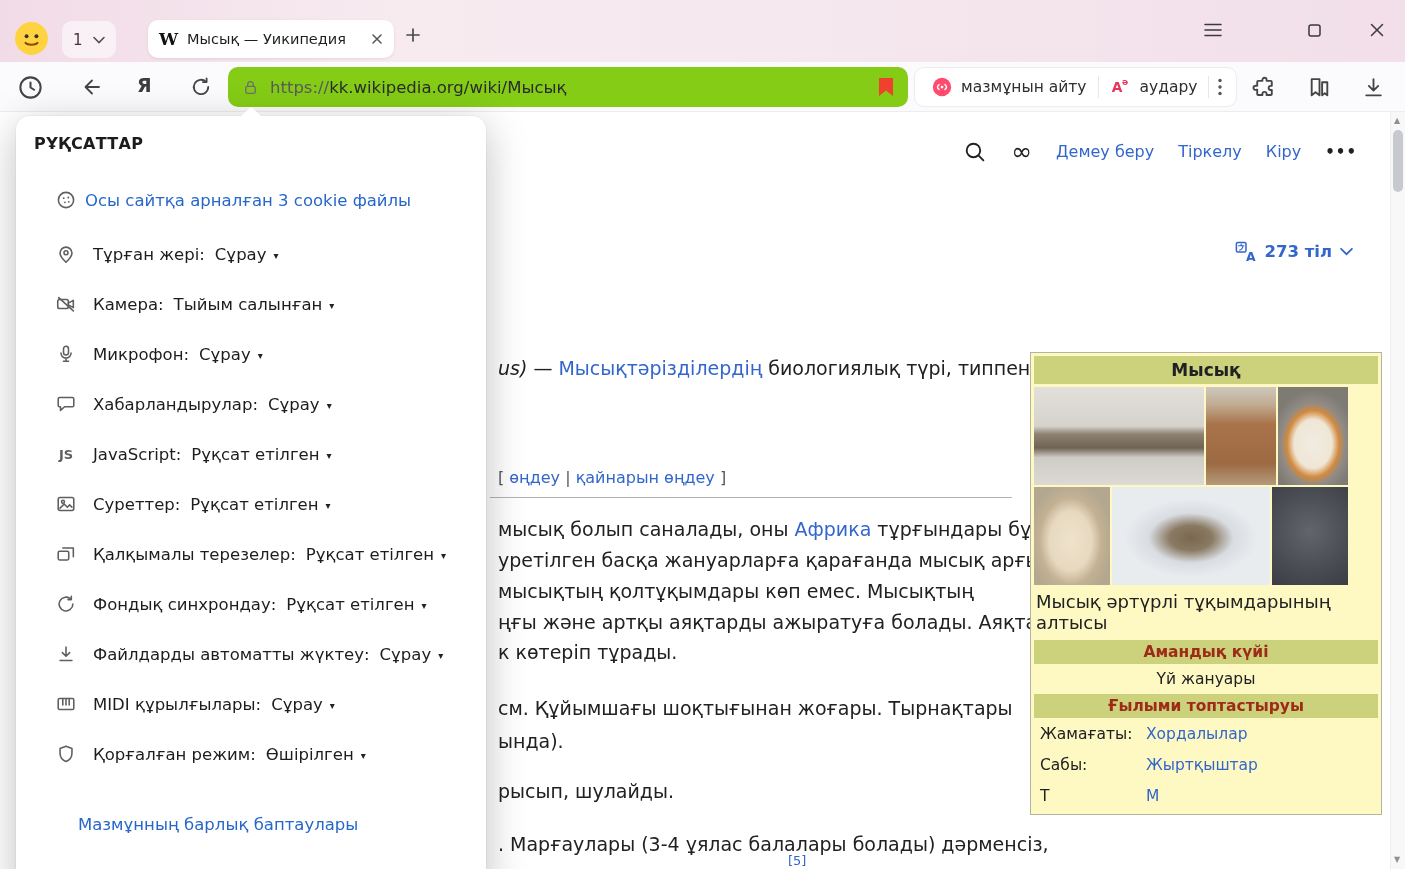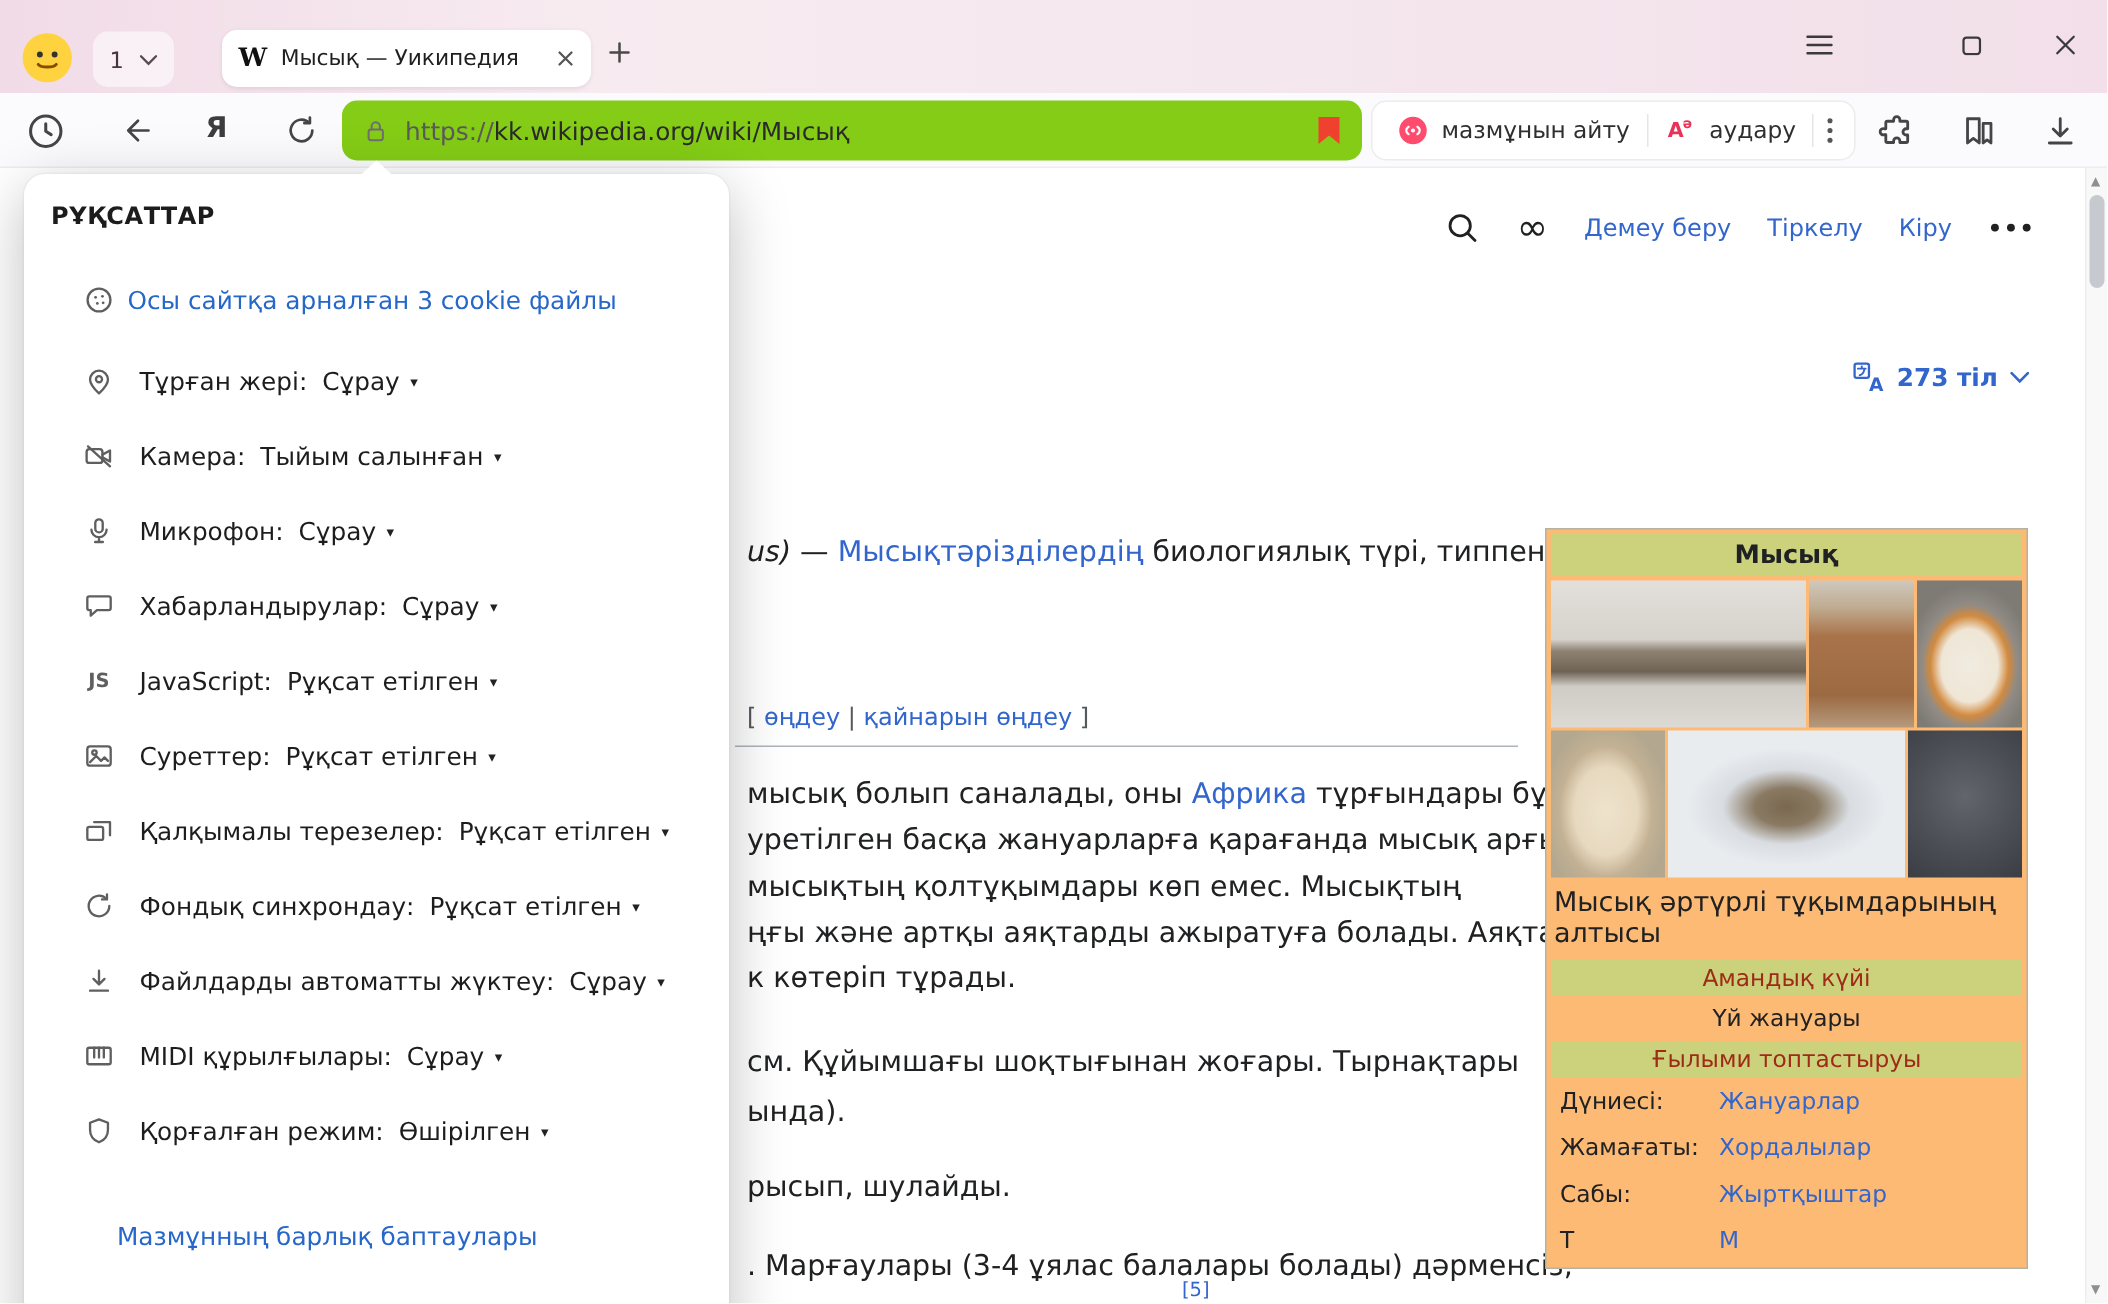--- a/index.html
+++ b/index.html
@@ -54,34 +54,34 @@
   .wtab-active::after{content:"";position:absolute;left:0;right:0;bottom:-11px;height:2px;background:#202122}
   .tools{display:flex;align-items:center;gap:6px}
 
   .aline{position:absolute;left:498px;font-size:19px;color:#202122;white-space:nowrap}
   .editline{position:absolute;left:498px;font-size:16px;color:#54595d;white-space:nowrap}
   .it{font-style:italic}
   .article-rule{position:absolute;top:497px;left:490px;width:522px;height:1px;background:#aeb4ba}
   .refsup{position:absolute;left:788px;top:853px;font-size:13px;color:#3366cc}
 
   
-  .infobox{position:absolute;left:1030px;top:352px;width:322px;background:#fdba74;border:1px solid #b3b3a1;
+  .infobox{position:absolute;left:1030px;top:352px;width:352px;background:#fef9c3;border:1px solid #b3b3a1;
     padding:3px;font-size:15.5px}
   .ib-title{background:#ccd17c;font-weight:bold;font-size:17px;text-align:center;padding:4px 0;color:#202122}
   .ib-photos{margin-top:3px;display:flex;flex-direction:column;gap:2px}
   .ib-prow{display:flex;gap:2px}
   .ph{height:98px}
   .ph1{width:170px;background:linear-gradient(180deg,#e3e0db 0%,#d6d2cc 40%,#8e8273 48%,#6f6354 62%,#cfccc6 72%,#dddad5 100%)}
   .ph2{width:70px;background:linear-gradient(180deg,#cfc8bd 0%,#c0ac92 18%,#a9734a 38%,#9c6a42 78%,#b59a7c 100%)}
   .ph3{width:70px;background:radial-gradient(ellipse 60% 55% at 50% 58%,#f1ece1 0%,#efe6d6 45%,#d28a3f 62%,#908b85 76%,#7e7a74 100%)}
   .ph4{width:76px;background:radial-gradient(ellipse 55% 60% at 48% 55%,#efe3cd 0%,#e7d9bf 50%,#c3b194 74%,#b3a88f 100%)}
   .ph5{width:158px;background:radial-gradient(ellipse 42% 40% at 50% 52%,#7a684f 0%,#8a7a63 32%,#d9dde2 64%,#e8ecef 100%)}
   .ph6{width:76px;background:radial-gradient(circle at 50% 45%,#62666c 0%,#4b4f55 55%,#3a3e44 100%)}
   .ib-caption{padding:6px 2px 7px;font-size:18px;text-align:left}
-  .ib-sec{background:#ccd17c;color:#9d2b17;font-weight:normal;text-align:center;padding:3px 0;font-size:15.5px}
+  .ib-sec{background:#ccd17c;color:#9d2b17;font-weight:bold;text-align:center;padding:3px 0;font-size:15.5px}
   .ib-status{text-align:center;padding:6px 0}
   .tax-row{display:flex;padding:7px 6px 6px}
   .tax-label{width:106px}
 
   
   .scrollbar{position:absolute;top:112px;right:0;width:15px;height:757px;background:#f8f8f8;border-left:1px solid #eee}
   .sb-thumb{position:absolute;top:18px;left:2px;width:10px;height:62px;background:#c6cacf;border-radius:5px}
   .sb-arrow{position:absolute;left:3px;font-size:8px;color:#8f8f8f}
 
   
@@ -281,24 +281,20 @@
         <div class="ph ph4"></div>
         <div class="ph ph5"></div>
         <div class="ph ph6"></div>
       </div>
     </div>
     <div class="ib-caption">Мысық әртүрлі тұқымдарының алтысы</div>
     <div class="ib-sec">Амандық күйі</div>
     <div class="ib-status">Үй жануары</div>
     <div class="ib-sec">Ғылыми топтастыруы</div>
     <div class="tax-row">
-      <span class="tax-label">Дүниесі:</span>
-      <a class="wlink">Жануарлар</a>
-    </div>
-    <div class="tax-row">
       <span class="tax-label">Жамағаты:</span>
       <a class="wlink">Хордалылар</a>
     </div>
     <div class="tax-row">
       <span class="tax-label">Сабы:</span>
       <a class="wlink">Жыртқыштар</a>
     </div>
     <div class="tax-row">
       <span class="tax-label">Т</span>
       <a class="wlink">М</a>

